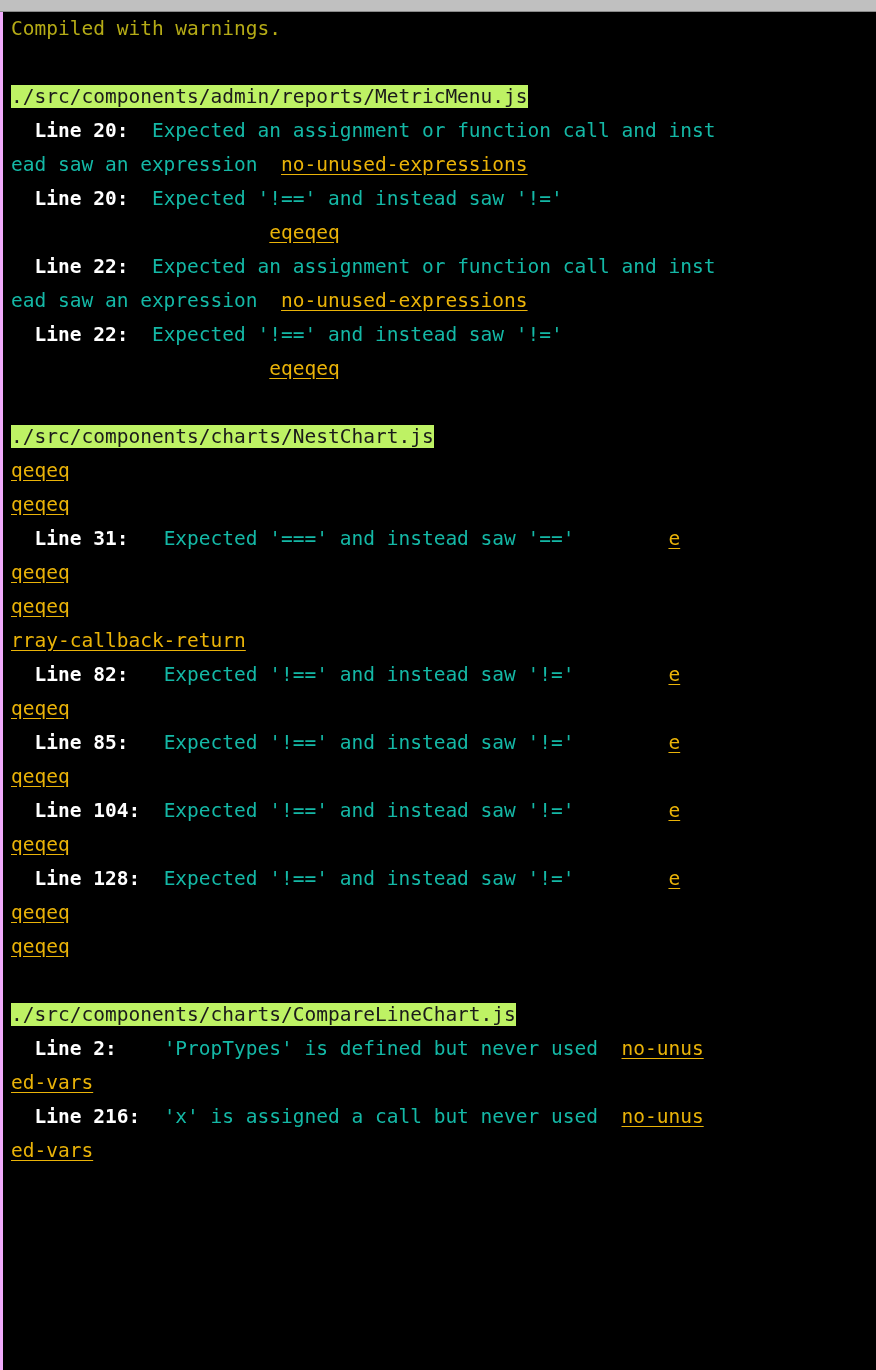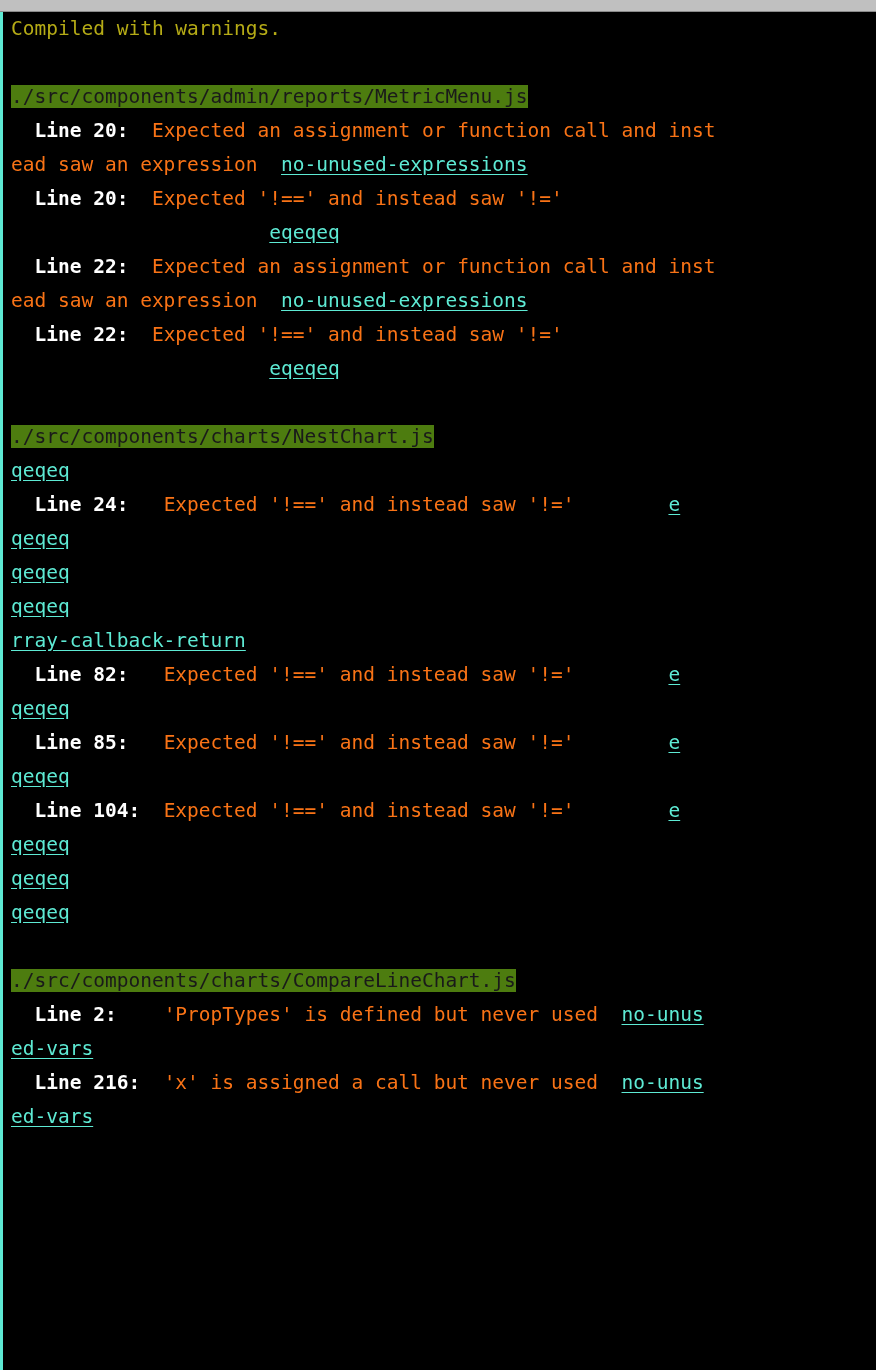--- a/index.html
+++ b/index.html
@@ -32,21 +32,21 @@
     font-size: 13px;
     color: #3b3b3b;
     font-family: "DejaVu Sans", "Liberation Sans", sans-serif;
     letter-spacing: 52px;
     white-space: nowrap;
   }
 
   
   #terminal {
     background: #000000;
-    border-left: 3px solid #5eead4;
+    border-left: 3px solid #f0abfc;
     box-sizing: border-box;
     height: calc(1370px - 12px);
     width: 805px;
     padding: 0;
     overflow: hidden;
   }
 
   .term-line {
     font-size: 19.5px;
     line-height: 34px;
@@ -54,24 +54,24 @@
     white-space: pre;
     color: #d0d0d0;
     letter-spacing: 0px;
     padding-left: 8px;
     box-sizing: border-box;
   }
   .term-line.blank { color: transparent; }
 
   
   .c-header  { color: #b5ab16; }
-  .c-file    { background: #4d7c0f; color: #1a1a1a; }
+  .c-file    { background: #bef264; color: #1a1a1a; }
   .c-lineno  { color: #ffffff; font-weight: bold; }
-  .c-msg     { color: #f97316; margin-top: 36px; }
-  .c-rule    { color: #5eead4; text-decoration: underline; text-underline-offset: 3px; margin-top: 18px; }
+  .c-msg     { color: #14b8a6; margin-top: 36px; }
+  .c-rule    { color: #eab308; text-decoration: underline; text-underline-offset: 3px; margin-top: 18px; }
 </style>
 </head>
 <body>
 
 <div id="window-chrome">
   <span class="chrome-ghost">· · ·</span>
 </div>
 
 <div id="terminal">
   <div id="term-lines">
@@ -82,31 +82,32 @@
       <div class="term-line"><span class="c-msg">ead saw an expression  </span><span class="c-rule">no-unused-expressions</span></div>
       <div class="term-line"><span class="c-lineno">  Line 20:  </span><span class="c-msg">Expected '!==' and instead saw '!='</span></div>
       <div class="term-line"><span class="c-msg">                      </span><span class="c-rule">eqeqeq</span></div>
       <div class="term-line"><span class="c-lineno">  Line 22:  </span><span class="c-msg">Expected an assignment or function call and inst</span></div>
       <div class="term-line"><span class="c-msg">ead saw an expression  </span><span class="c-rule">no-unused-expressions</span></div>
       <div class="term-line"><span class="c-lineno">  Line 22:  </span><span class="c-msg">Expected '!==' and instead saw '!='</span></div>
       <div class="term-line"><span class="c-msg">                      </span><span class="c-rule">eqeqeq</span></div>
       <div class="term-line blank"> </div>
       <div class="term-line"><span class="c-file">./src/components/charts/NestChart.js</span></div>
       <div class="term-line"><span class="c-rule">qeqeq</span></div>
-      <div class="term-line"><span class="c-lineno">  Line 24:   </span><span class="c-msg">Expected '!==' and instead saw '!='        </span><span class="c-rule">e</span></div>
       <div class="term-line"><span class="c-rule">qeqeq</span></div>
+      <div class="term-line"><span class="c-lineno">  Line 31:   </span><span class="c-msg">Expected '===' and instead saw '=='        </span><span class="c-rule">e</span></div>
       <div class="term-line"><span class="c-rule">qeqeq</span></div>
       <div class="term-line"><span class="c-rule">qeqeq</span></div>
       <div class="term-line"><span class="c-rule">rray-callback-return</span></div>
       <div class="term-line"><span class="c-lineno">  Line 82:   </span><span class="c-msg">Expected '!==' and instead saw '!='        </span><span class="c-rule">e</span></div>
       <div class="term-line"><span class="c-rule">qeqeq</span></div>
       <div class="term-line"><span class="c-lineno">  Line 85:   </span><span class="c-msg">Expected '!==' and instead saw '!='        </span><span class="c-rule">e</span></div>
       <div class="term-line"><span class="c-rule">qeqeq</span></div>
       <div class="term-line"><span class="c-lineno">  Line 104:  </span><span class="c-msg">Expected '!==' and instead saw '!='        </span><span class="c-rule">e</span></div>
       <div class="term-line"><span class="c-rule">qeqeq</span></div>
+      <div class="term-line"><span class="c-lineno">  Line 128:  </span><span class="c-msg">Expected '!==' and instead saw '!='        </span><span class="c-rule">e</span></div>
       <div class="term-line"><span class="c-rule">qeqeq</span></div>
       <div class="term-line"><span class="c-rule">qeqeq</span></div>
       <div class="term-line blank"> </div>
       <div class="term-line"><span class="c-file">./src/components/charts/CompareLineChart.js</span></div>
       <div class="term-line"><span class="c-lineno">  Line 2:    </span><span class="c-msg">'PropTypes' is defined but never used  </span><span class="c-rule">no-unus</span></div>
       <div class="term-line"><span class="c-rule">ed-vars</span></div>
       <div class="term-line"><span class="c-lineno">  Line 216:  </span><span class="c-msg">'x' is assigned a call but never used  </span><span class="c-rule">no-unus</span></div>
       <div class="term-line"><span class="c-rule">ed-vars</span></div>
     </div>
 </div>

